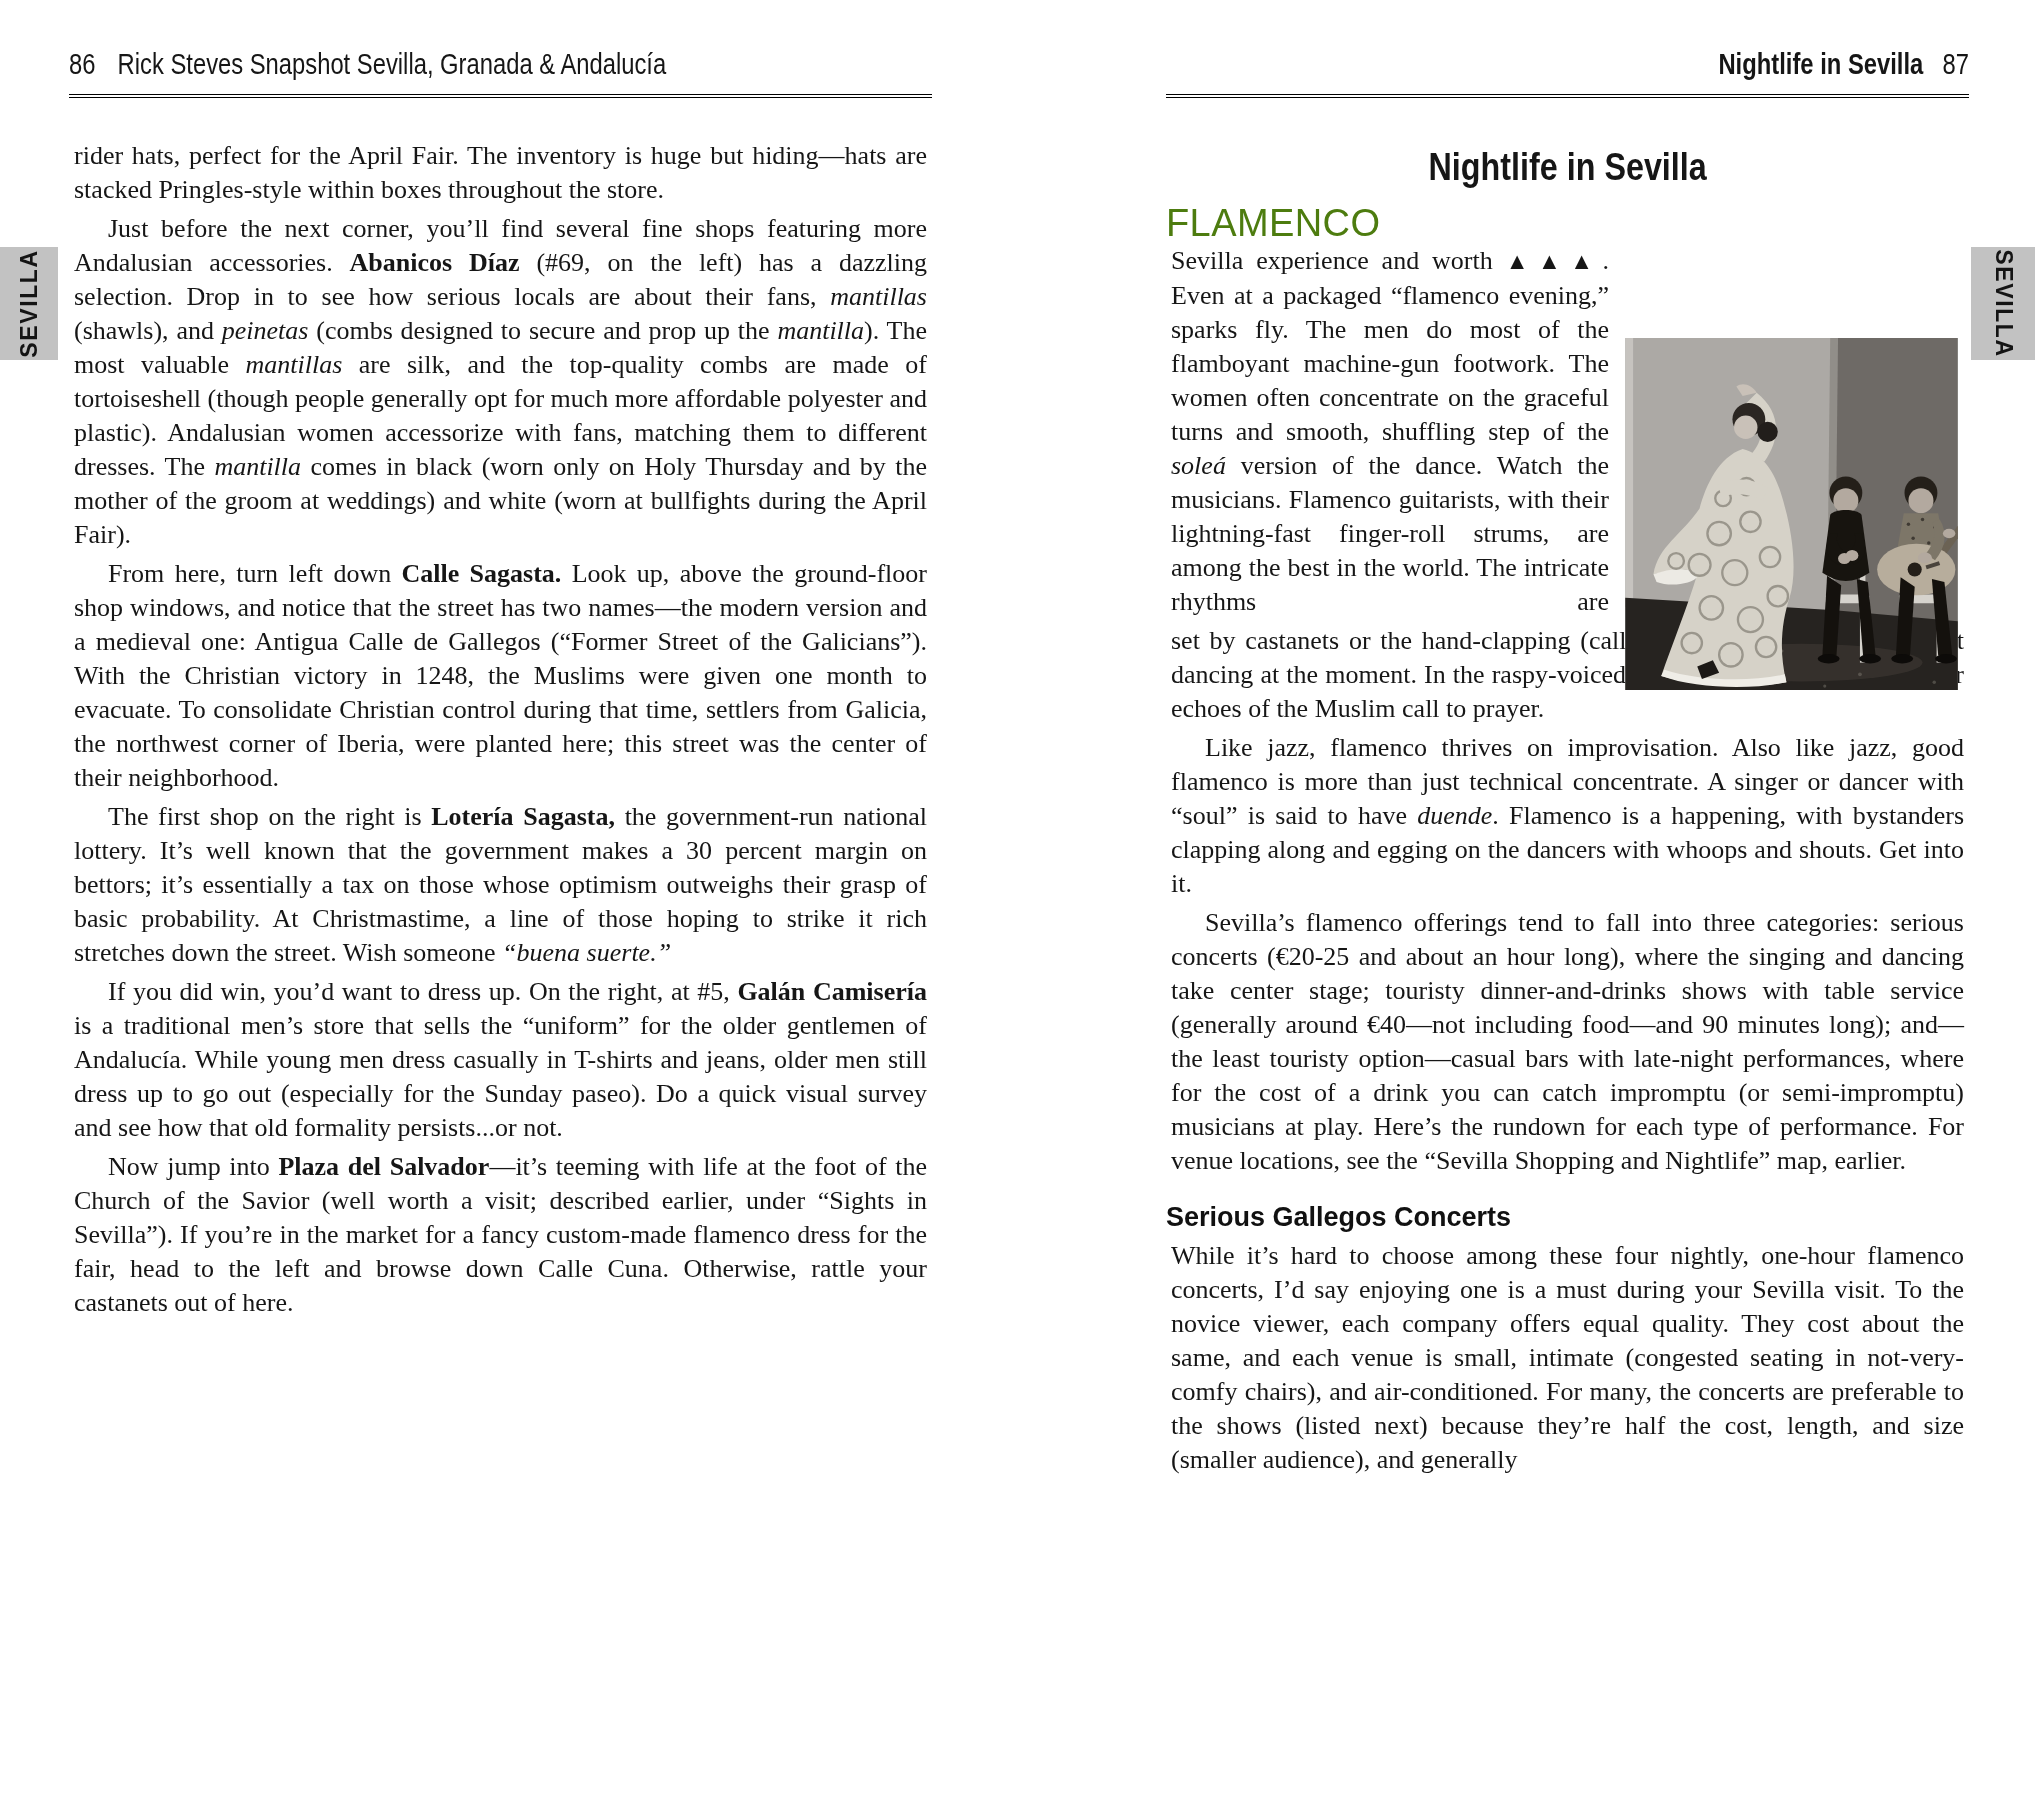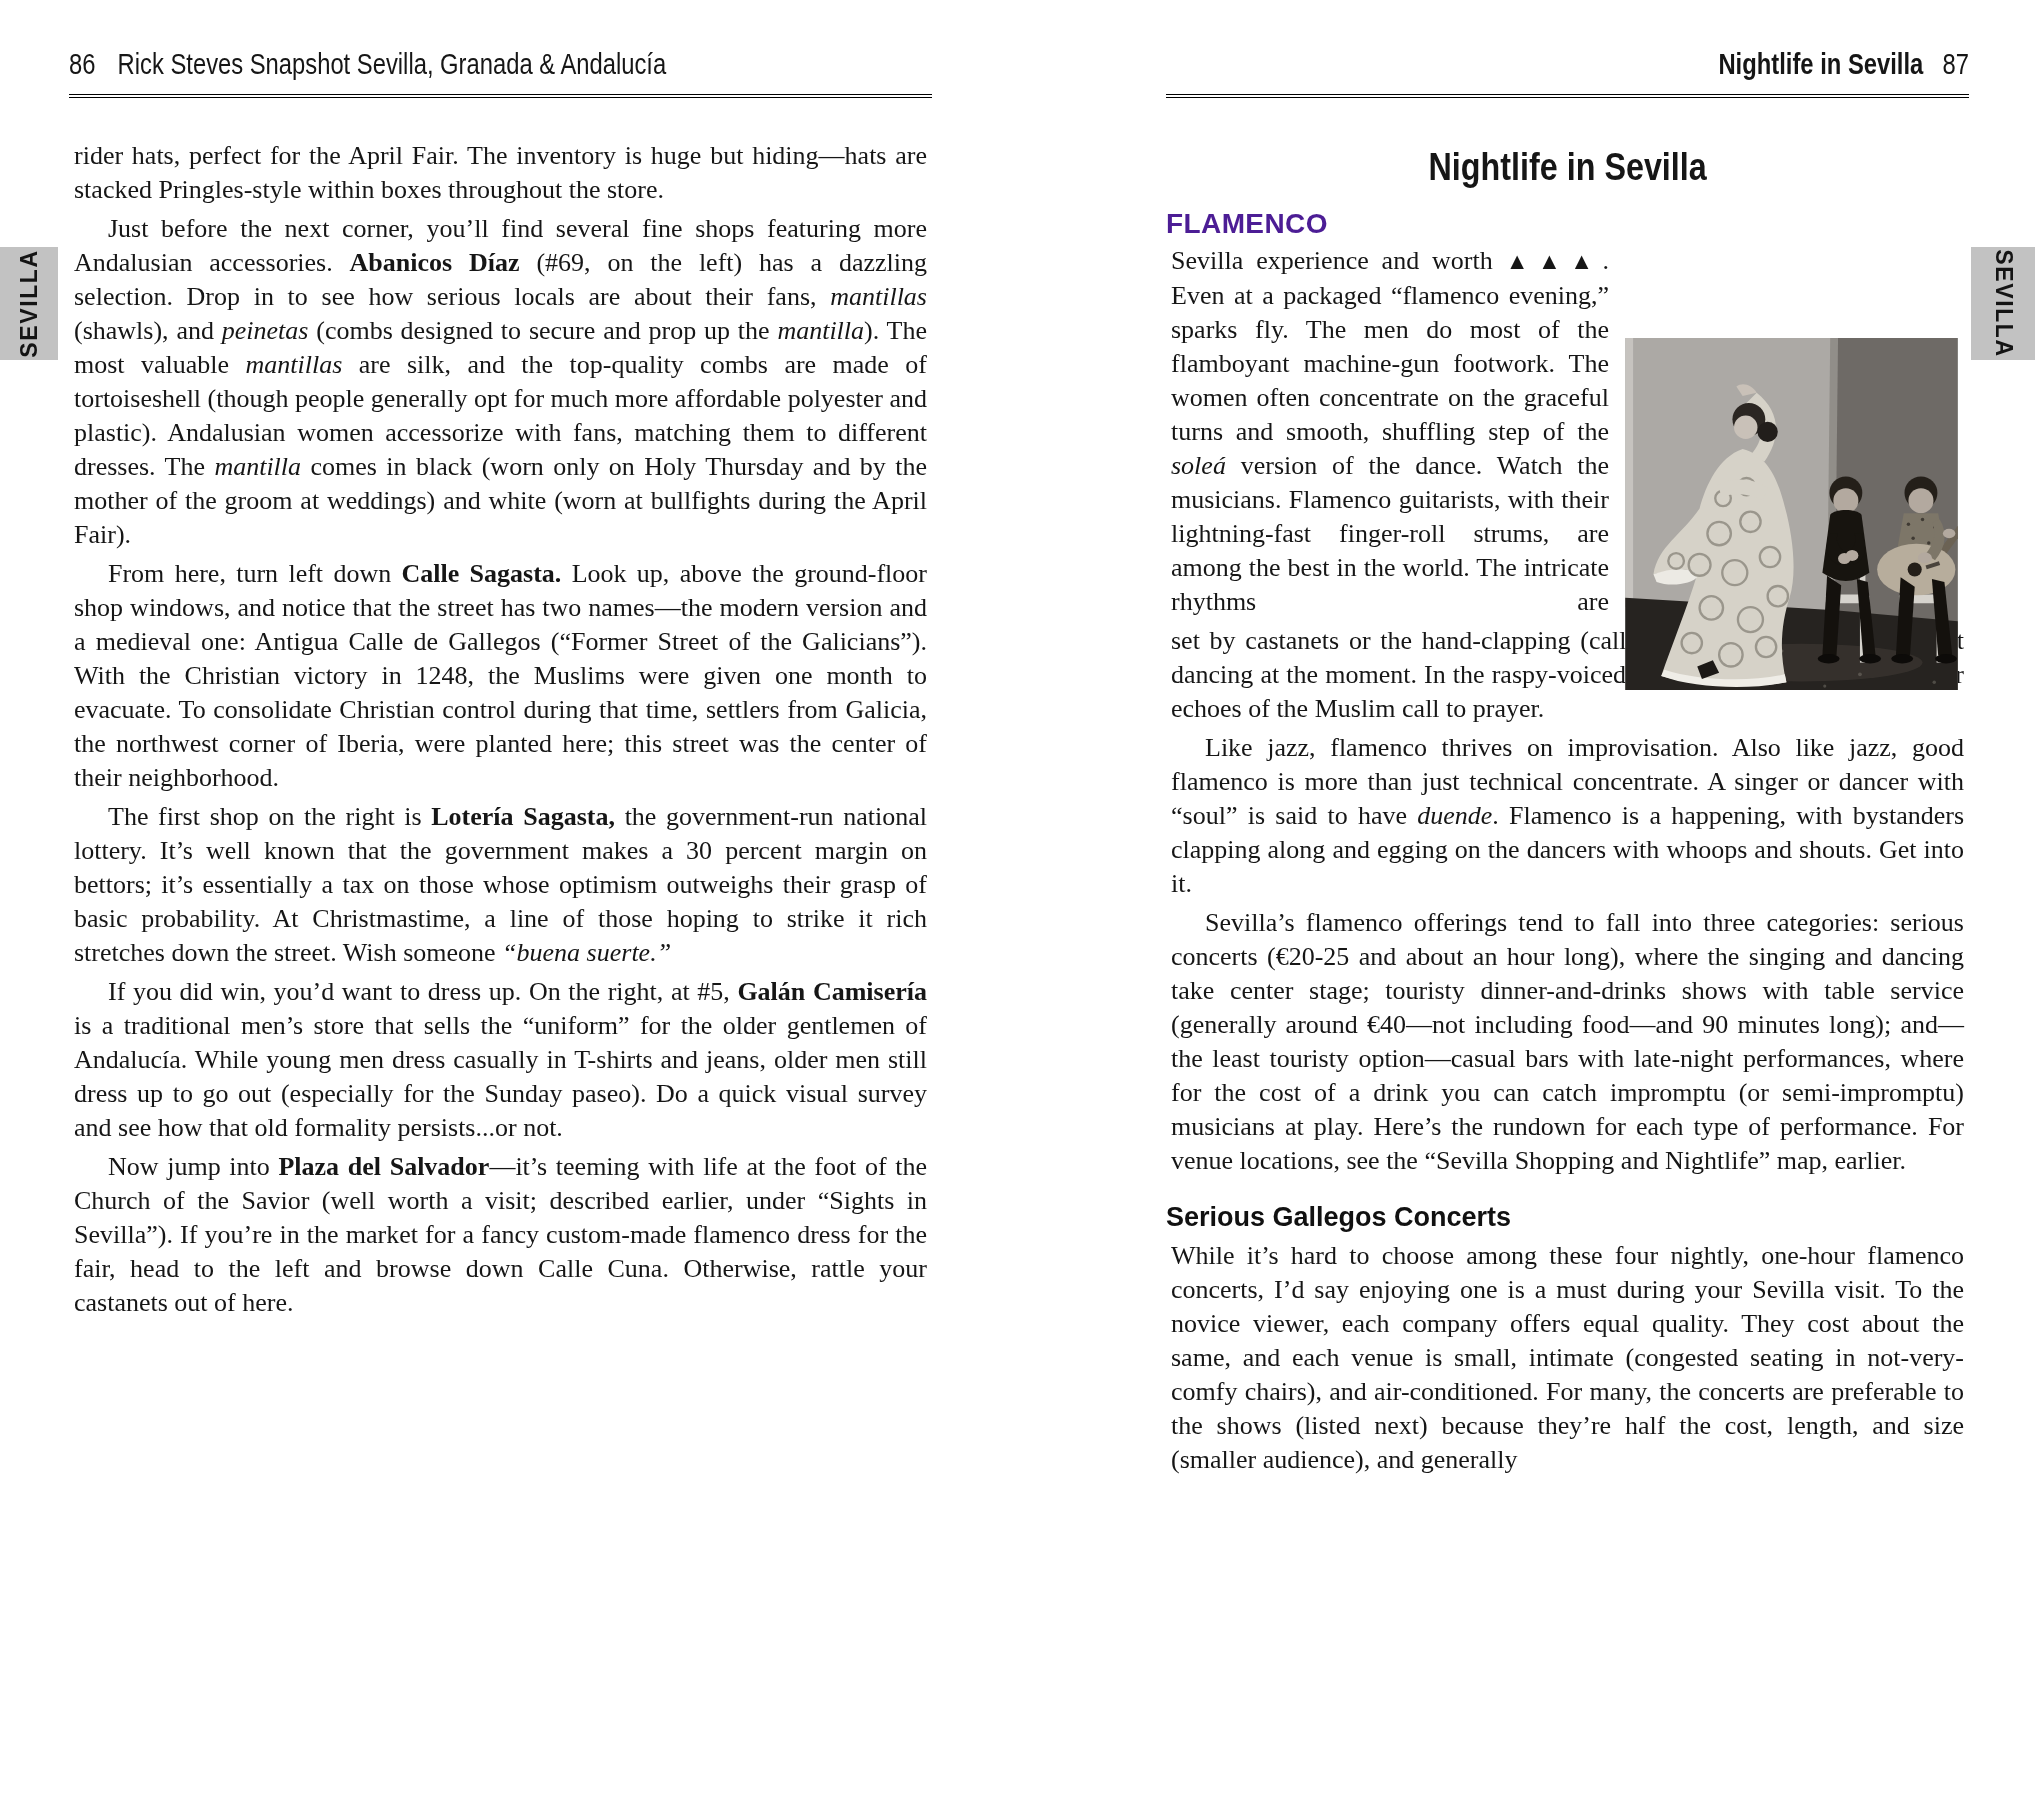--- a/index.html
+++ b/index.html
@@ -33,21 +33,21 @@
   b{font-weight:700;}
 
   
   .chapter-title{
     margin:49px 0 0 0;text-align:center;font-family:"Liberation Sans", sans-serif;
     font-size:38px;font-weight:700;line-height:41px;
   }
   .chapter-title span{display:inline-block;transform:scaleX(0.85);transform-origin:50% 50%;}
   .section-head{
     margin:20.4px 0 4.7px 0;font-family:"Liberation Sans", sans-serif;
-    font-size:28px;font-weight:700;line-height:31px;letter-spacing:0.4px;color:#4c1d95;
+    font-size:38px;font-weight:400;line-height:31px;letter-spacing:0.4px;color:#4d7c0f;
   }
   .body-text-right{margin-top:0;}
   .subsection-head{
     margin:22px 0 3.1px 0;font-family:"Liberation Sans", sans-serif;
     font-size:27px;font-weight:700;line-height:34px;color:#111;
   }
 
   
   .photo{
     position:absolute;top:290px;right:11px;width:333px;height:352px;margin:0;padding:0;

